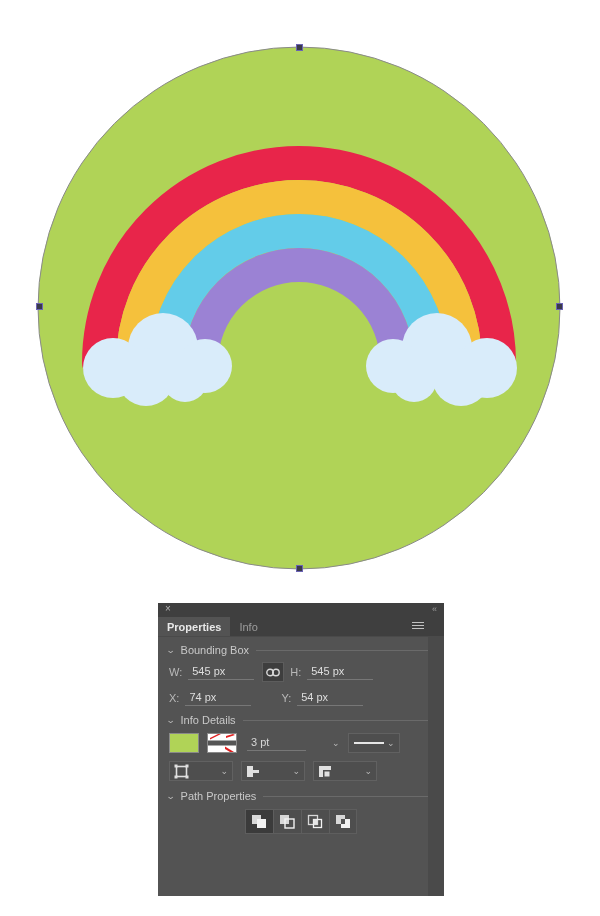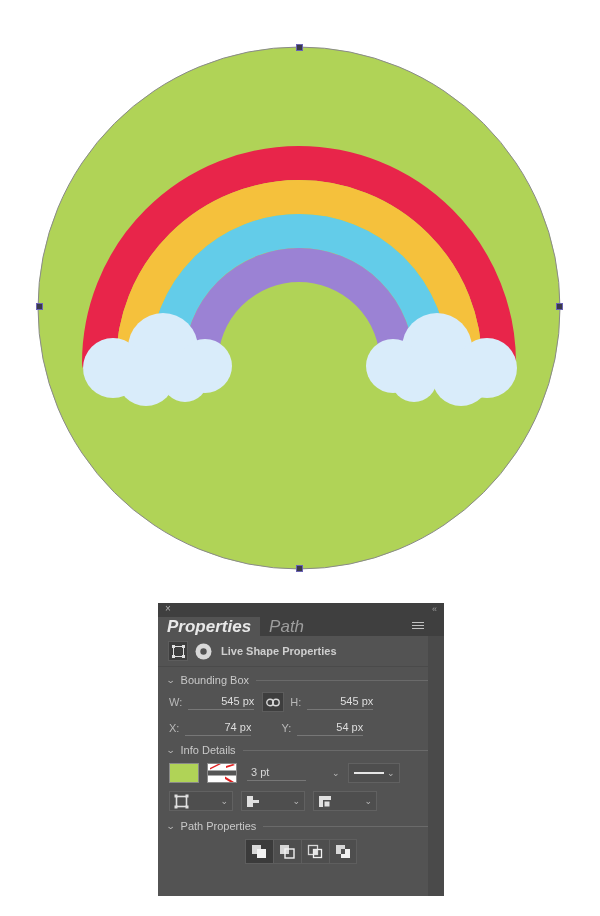--- a/index.html
+++ b/index.html
@@ -85,25 +85,24 @@
     position: relative;
     height: 19px;
     background: #3f3f3f;
     display: flex;
     align-items: stretch;
   }
   .panel-tab {
     padding: 0 9px;
     display: flex;
     align-items: center;
-    font-size: 17px;
+    font-size: 11px;
     color: #9d9d9d;
     cursor: pointer;
     white-space: nowrap;
-    font-style: italic;
   }
   .panel-tab.active {
     background: #535353;
     color: #e8e8e8;
     font-weight: bold;
   }
   #panel-menu-icon {
     position: absolute;
     right: 20px; top: 5px;
     width: 12px; height: 9px;
@@ -197,21 +196,20 @@
   .field-input {
     width: 62px;
     font-size: 11px;
     color: #dedede;
     border: none;
     border-bottom: 1px solid #777;
     background: transparent;
     padding: 1px 0 2px 4px;
     font-family: "Liberation Sans", sans-serif;
     outline: none;
-    text-align: right;
   }
   #link-wh-button {
     width: 22px; height: 20px;
     background: #3e3e3e;
     border: 1px solid #5d5d5d;
     box-sizing: border-box;
     margin: 0 6px 0 8px;
     display: flex;
     align-items: center;
     justify-content: center;
@@ -346,46 +344,28 @@
 
   <div id="panel-right-strip"></div>
 
   <div id="panel-titlebar">
     <div id="panel-close-icon">×</div>
     <div id="panel-collapse-icon">«</div>
   </div>
 
   <div id="panel-tabbar">
     <div class="panel-tab active">Properties</div>
-    <div class="panel-tab">Path</div>
+    <div class="panel-tab">Info</div>
     <div id="panel-menu-icon">
       <i></i>
         <i></i>
         <i></i>
     </div>
   </div>
 
-  <div id="panel-header">
-    <div class="hdr-icon-box">
-      <svg width="13" height="13" viewBox="0 0 13 13">
-        <rect x="1.5" y="1.5" width="10" height="10" fill="none" stroke="#e0e0e0" stroke-width="1"></rect>
-        <rect x="0" y="0" width="3" height="3" fill="#e0e0e0"></rect>
-        <rect x="10" y="0" width="3" height="3" fill="#e0e0e0"></rect>
-        <rect x="0" y="10" width="3" height="3" fill="#e0e0e0"></rect>
-        <rect x="10" y="10" width="3" height="3" fill="#e0e0e0"></rect>
-      </svg>
-    </div>
-    <div class="hdr-icon-plain">
-      <svg width="17" height="17" viewBox="0 0 17 17">
-        <circle cx="8.5" cy="8.5" r="8" fill="#d8d8d8"></circle>
-        <circle cx="8.5" cy="8.5" r="3.2" fill="#535353"></circle>
-      </svg>
-    </div>
-    <div id="panel-header-title">Live Shape Properties</div>
-  </div>
 
   <div class="panel-divider"></div>
 
   <div class="section-title-row" style="margin-top:4px;">
     <span class="twisty">⌄</span>
     <span class="section-label">Bounding Box</span>
     <span class="section-rule"></span>
   </div>
 
   <div class="field-row">

